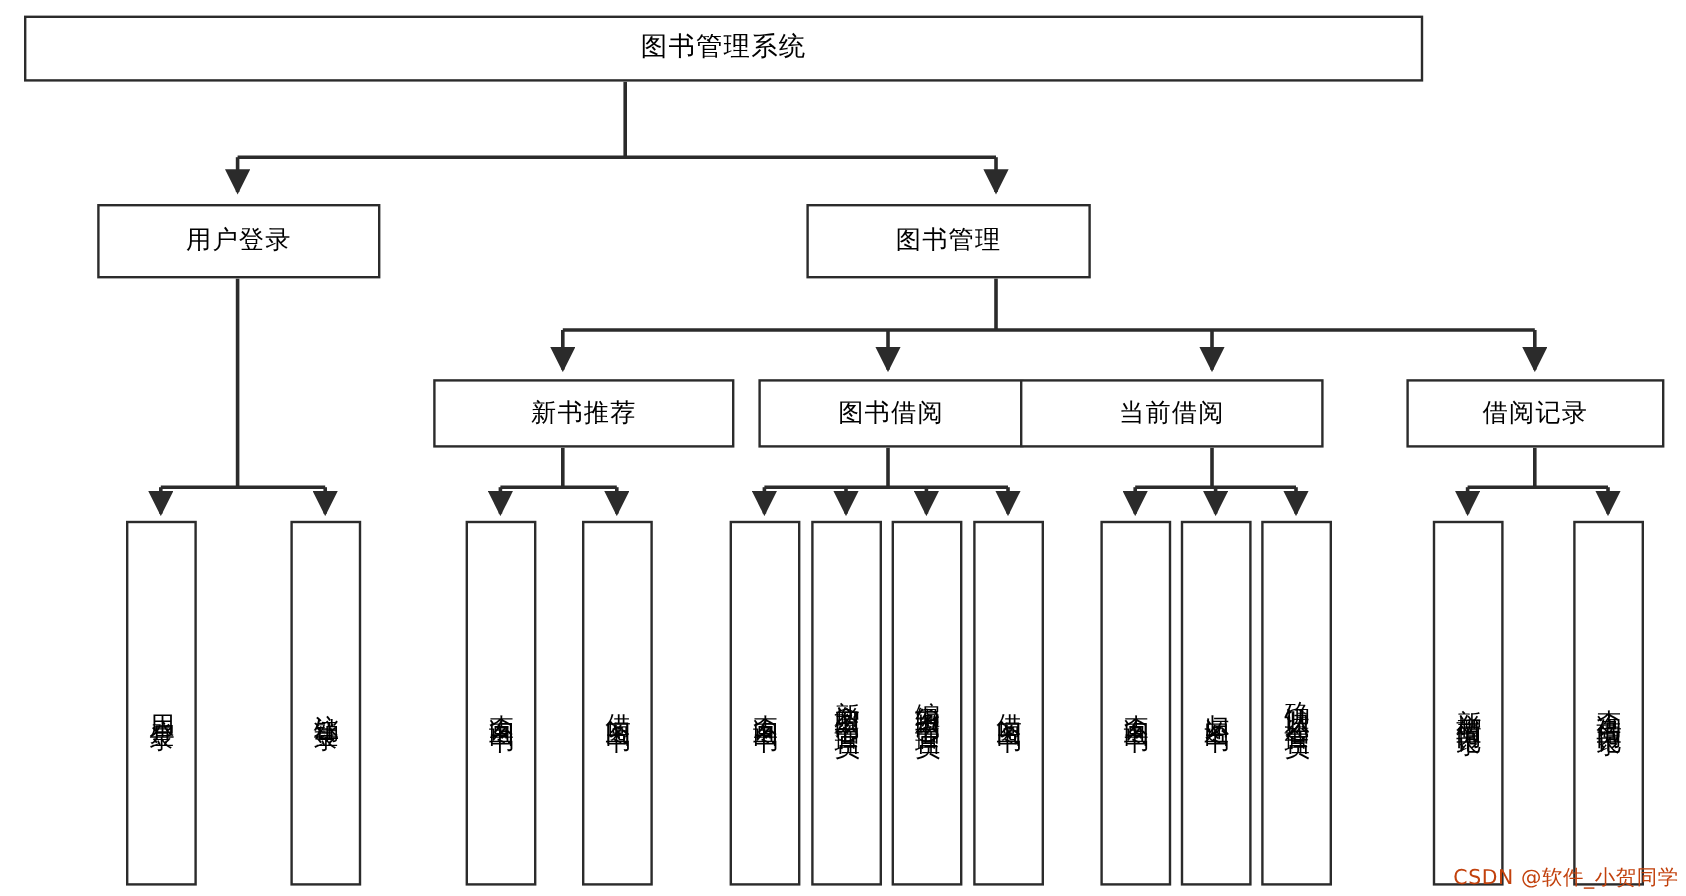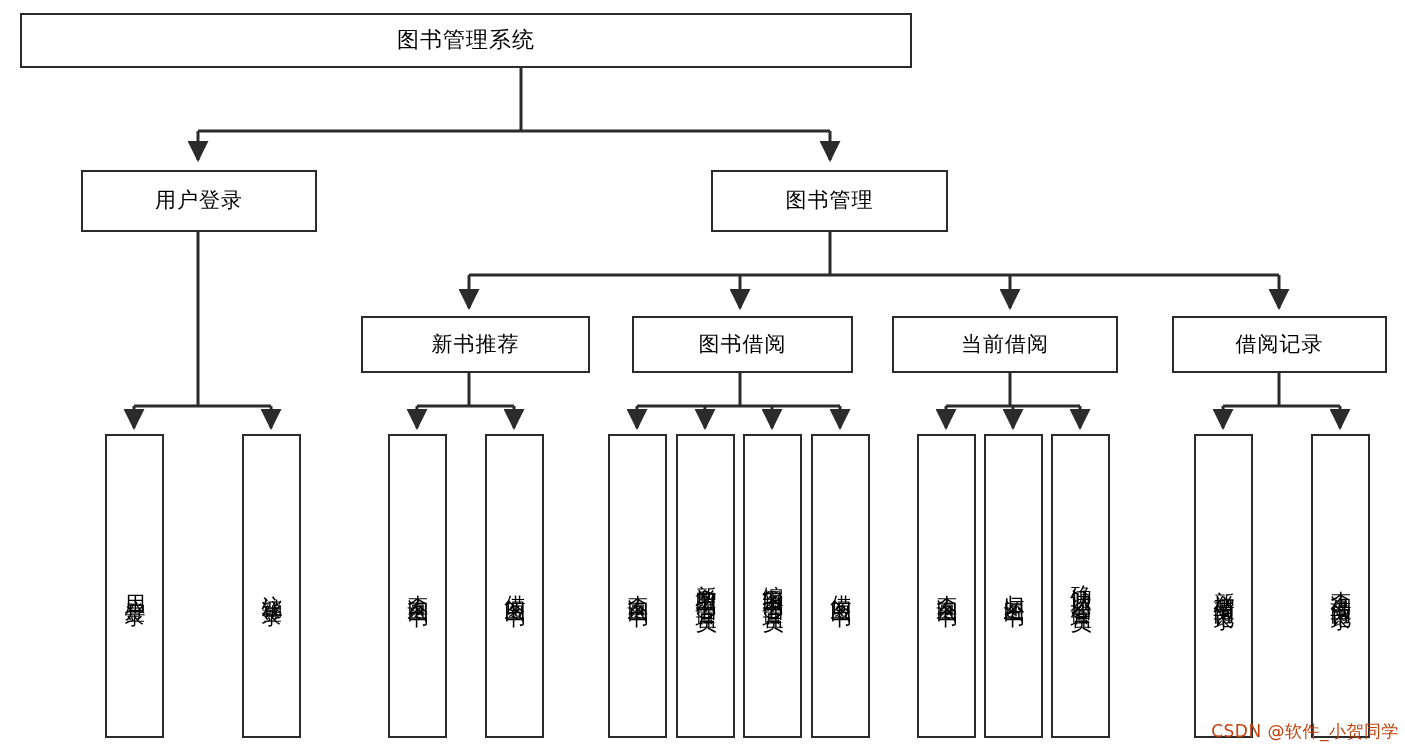--- a/index.html
+++ b/index.html
@@ -115,38 +115,38 @@
       <path d="M 1013 406 L 1013 428" marker-end="url(#arrow)"></path>
       <path d="M 1080 406 L 1080 428" marker-end="url(#arrow)"></path>
 
       <path d="M 1279 373 L 1279 406"></path>
       <path d="M 1223 406 L 1340 406"></path>
       <path d="M 1223 406 L 1223 428" marker-end="url(#arrow)"></path>
       <path d="M 1340 406 L 1340 428" marker-end="url(#arrow)"></path>
     </g>
   </svg>
 
-  <div class="node h root" style="left:20px; top:13px; width:892px; height:55px;">
+  <div class="node h root" style="left:20px; top:13px; width:1166px; height:55px;">
     <span>图书管理系统</span>
   </div>
 
   <div class="node h" style="left:81px; top:170px; width:236px; height:62px;">
     <span>用户登录</span>
   </div>
-  <div class="node h" style="left:711px; top:170px; width:237px; height:62px;">
+  <div class="node h" style="left:672px; top:170px; width:237px; height:62px;">
     <span>图书管理</span>
   </div>
 
-  <div class="node h" style="left:361px; top:316px; width:229px; height:57px;">
+  <div class="node h" style="left:361px; top:316px; width:251px; height:57px;">
     <span>新书推荐</span>
   </div>
   <div class="node h" style="left:632px; top:316px; width:221px; height:57px;">
     <span>图书借阅</span>
   </div>
-  <div class="node h" style="left:892px; top:316px; width:226px; height:57px;text-align:center;">
+  <div class="node h" style="left:850px; top:316px; width:253px; height:57px;text-align:center;">
     <span>当前借阅</span>
   </div>
   <div class="node h" style="left:1172px; top:316px; width:215px; height:57px;">
     <span>借阅记录</span>
   </div>
 
   <div class="node v" style="left:105px; top:434px; width:59px; height:304px;">
     <span class="vtext">用户登录</span>
   </div>
   <div class="node v" style="left:242px; top:434px; width:59px; height:304px;">

